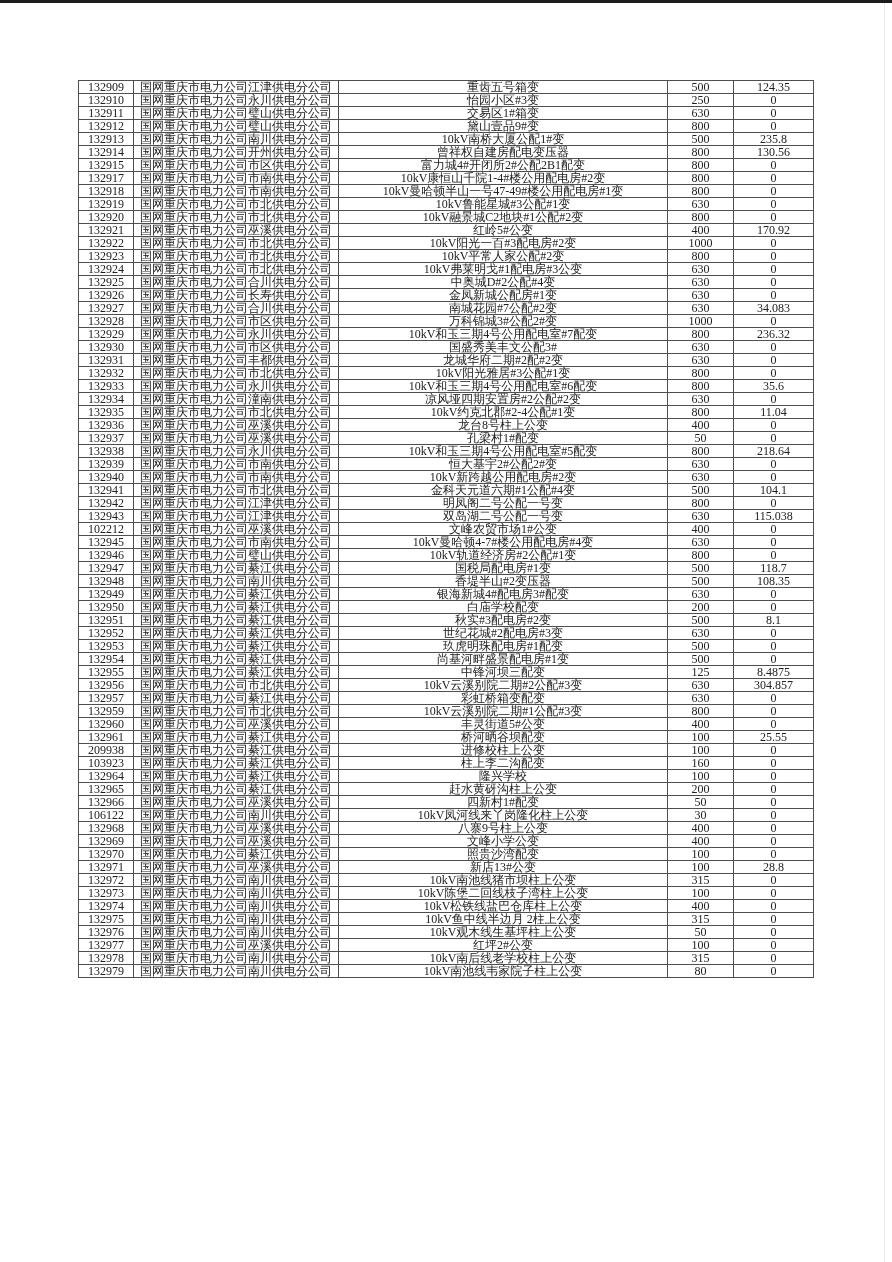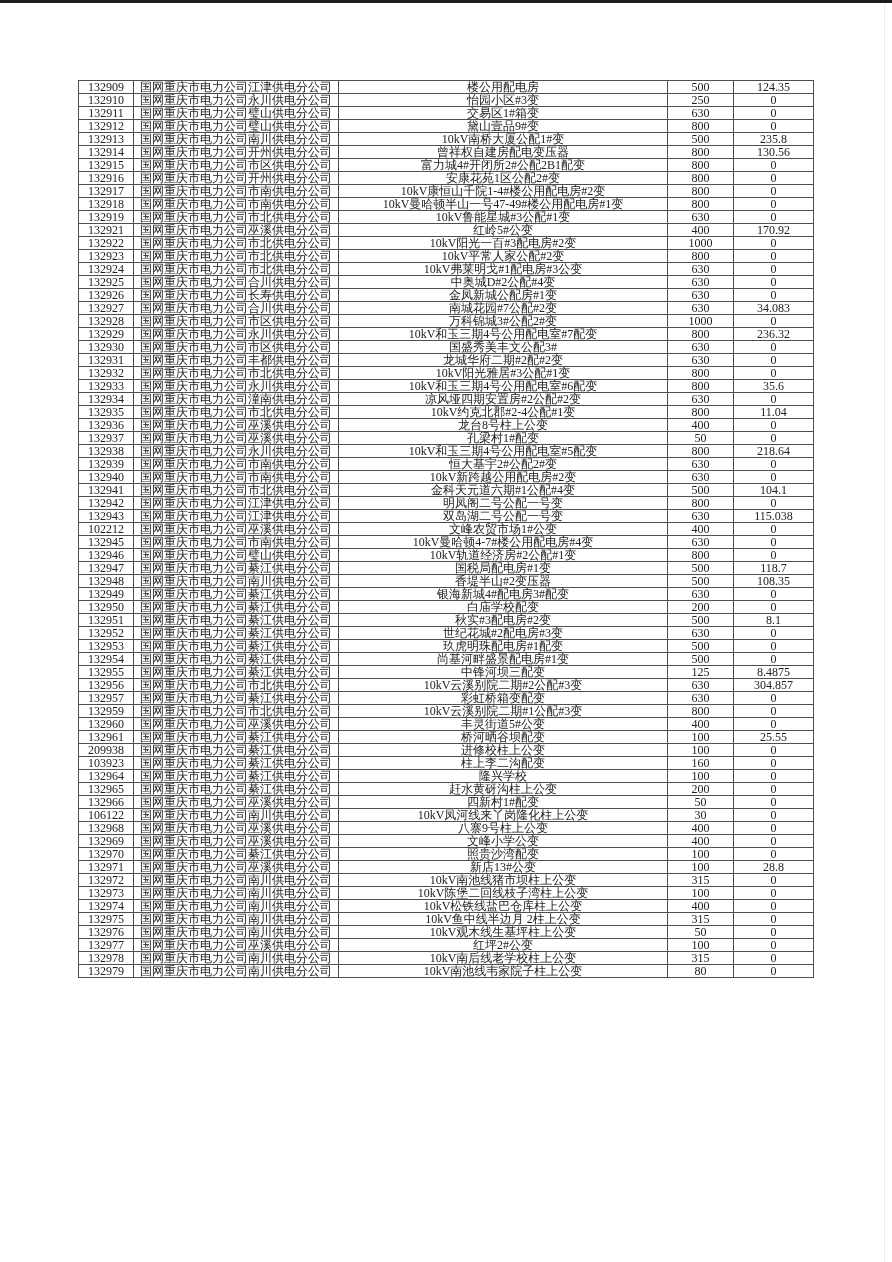--- a/index.html
+++ b/index.html
@@ -63,21 +63,21 @@
       <col class="col-id">
       <col class="col-company">
       <col class="col-name">
       <col class="col-cap">
       <col class="col-val">
     </colgroup>
     <tbody>
         <tr>
           <td>132909</td>
           <td>国网重庆市电力公司江津供电分公司</td>
-          <td>楼公用配电房</td>
+          <td>重齿五号箱变</td>
           <td>500</td>
           <td>124.35</td>
         </tr>
         <tr>
           <td>132910</td>
           <td>国网重庆市电力公司永川供电分公司</td>
           <td>怡园小区#3变</td>
           <td>250</td>
           <td>0</td>
         </tr>
@@ -110,45 +110,45 @@
           <td>130.56</td>
         </tr>
         <tr>
           <td>132915</td>
           <td>国网重庆市电力公司市区供电分公司</td>
           <td>富力城4#开闭所2#公配2B1配变</td>
           <td>800</td>
           <td>0</td>
         </tr>
         <tr>
-          <td>132916</td>
-          <td>国网重庆市电力公司开州供电分公司</td>
-          <td>安康花苑1区公配2#变</td>
-          <td>800</td>
-          <td>0</td>
-        </tr>
-        <tr>
           <td>132917</td>
           <td>国网重庆市电力公司市南供电分公司</td>
           <td>10kV康恒山千院1-4#楼公用配电房#2变</td>
           <td>800</td>
           <td>0</td>
         </tr>
         <tr>
           <td>132918</td>
           <td>国网重庆市电力公司市南供电分公司</td>
           <td>10kV曼哈顿半山一号47-49#楼公用配电房#1变</td>
           <td>800</td>
           <td>0</td>
         </tr>
         <tr>
           <td>132919</td>
           <td>国网重庆市电力公司市北供电分公司</td>
           <td>10kV鲁能星城#3公配#1变</td>
           <td>630</td>
+          <td>0</td>
+        </tr>
+        <tr>
+          <td>132920</td>
+          <td>国网重庆市电力公司市北供电分公司</td>
+          <td>10kV融景城C2地块#1公配#2变</td>
+          <td>800</td>
           <td>0</td>
         </tr>
         <tr>
           <td>132921</td>
           <td>国网重庆市电力公司巫溪供电分公司</td>
           <td>红岭5#公变</td>
           <td>400</td>
           <td>170.92</td>
         </tr>
         <tr>

